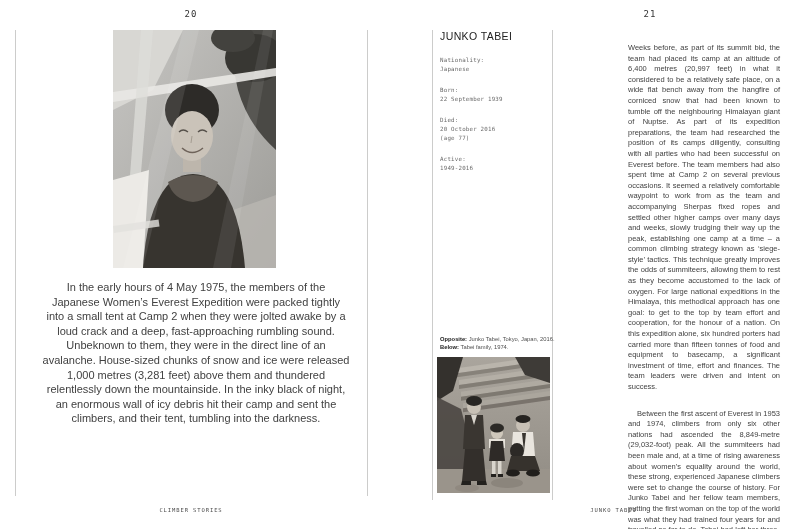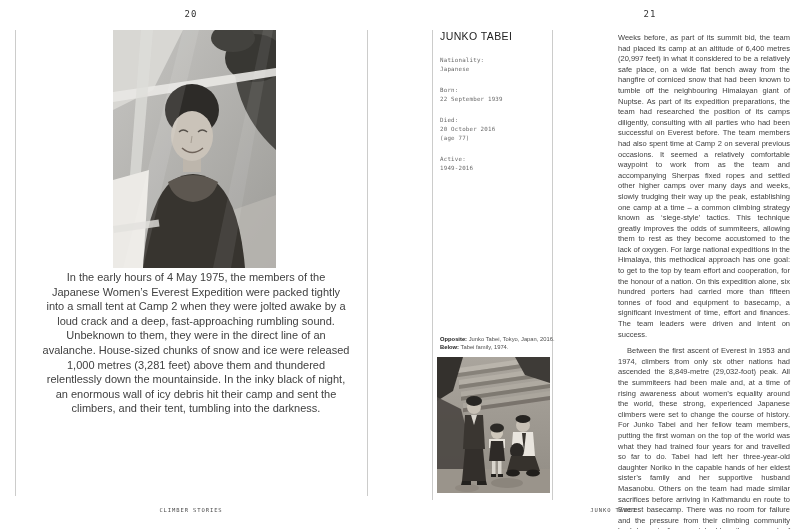--- a/index.html
+++ b/index.html
@@ -26,21 +26,21 @@
   }
   .page-left .pagenum{left:15px;width:352px;}
   .page-right .pagenum{left:170px;width:160px;}
 
   .photo{position:absolute;margin:0;padding:0;overflow:hidden;}
   .photo svg{display:block;width:100%;height:100%;}
   .photo-portrait{left:113px;top:30px;width:163px;height:238px;}
   .photo-family{left:37px;top:357px;width:113px;height:136px;}
 
   .intro{
-    position:absolute;left:42px;top:270px;width:308px;margin:0;
+    position:absolute;left:42px;top:280px;width:308px;margin:0;
     font-size:11px;line-height:14.6px;text-align:center;color:#414141;
   }
 
   .page-footer{
     position:absolute;top:507px;
     font-family:"DejaVu Sans Mono",monospace;
     font-size:5.5px;letter-spacing:0.9px;color:#4a4a4a;text-align:center;
   }
   .page-left .page-footer{left:15px;width:352px;}
   .page-right .page-footer{left:32px;width:363px;}
@@ -59,21 +59,21 @@
   .meta-value{white-space:pre-line;}
 
   .captions{position:absolute;left:40px;top:335px;width:118px;
     font-size:5.8px;line-height:8.2px;color:#4f4f4f;}
   .cap-label{font-weight:700;color:#181818;}
 
   .body-col{
     position:absolute;left:212px;top:27px;width:184px;
     font-size:7.5px;line-height:10.6px;text-align:justify;color:#424242;
   }
-  .body-col p{margin:6px;}
+  .body-col p{margin:16px;}
   .body-col p.indent{text-indent:9px;}
 </style>
 </head>
 <body>
 
 <div>
 
   <section class="page page-left">
     <div class="pagenum">20</div>
     <div class="rule rule-l1"></div>

